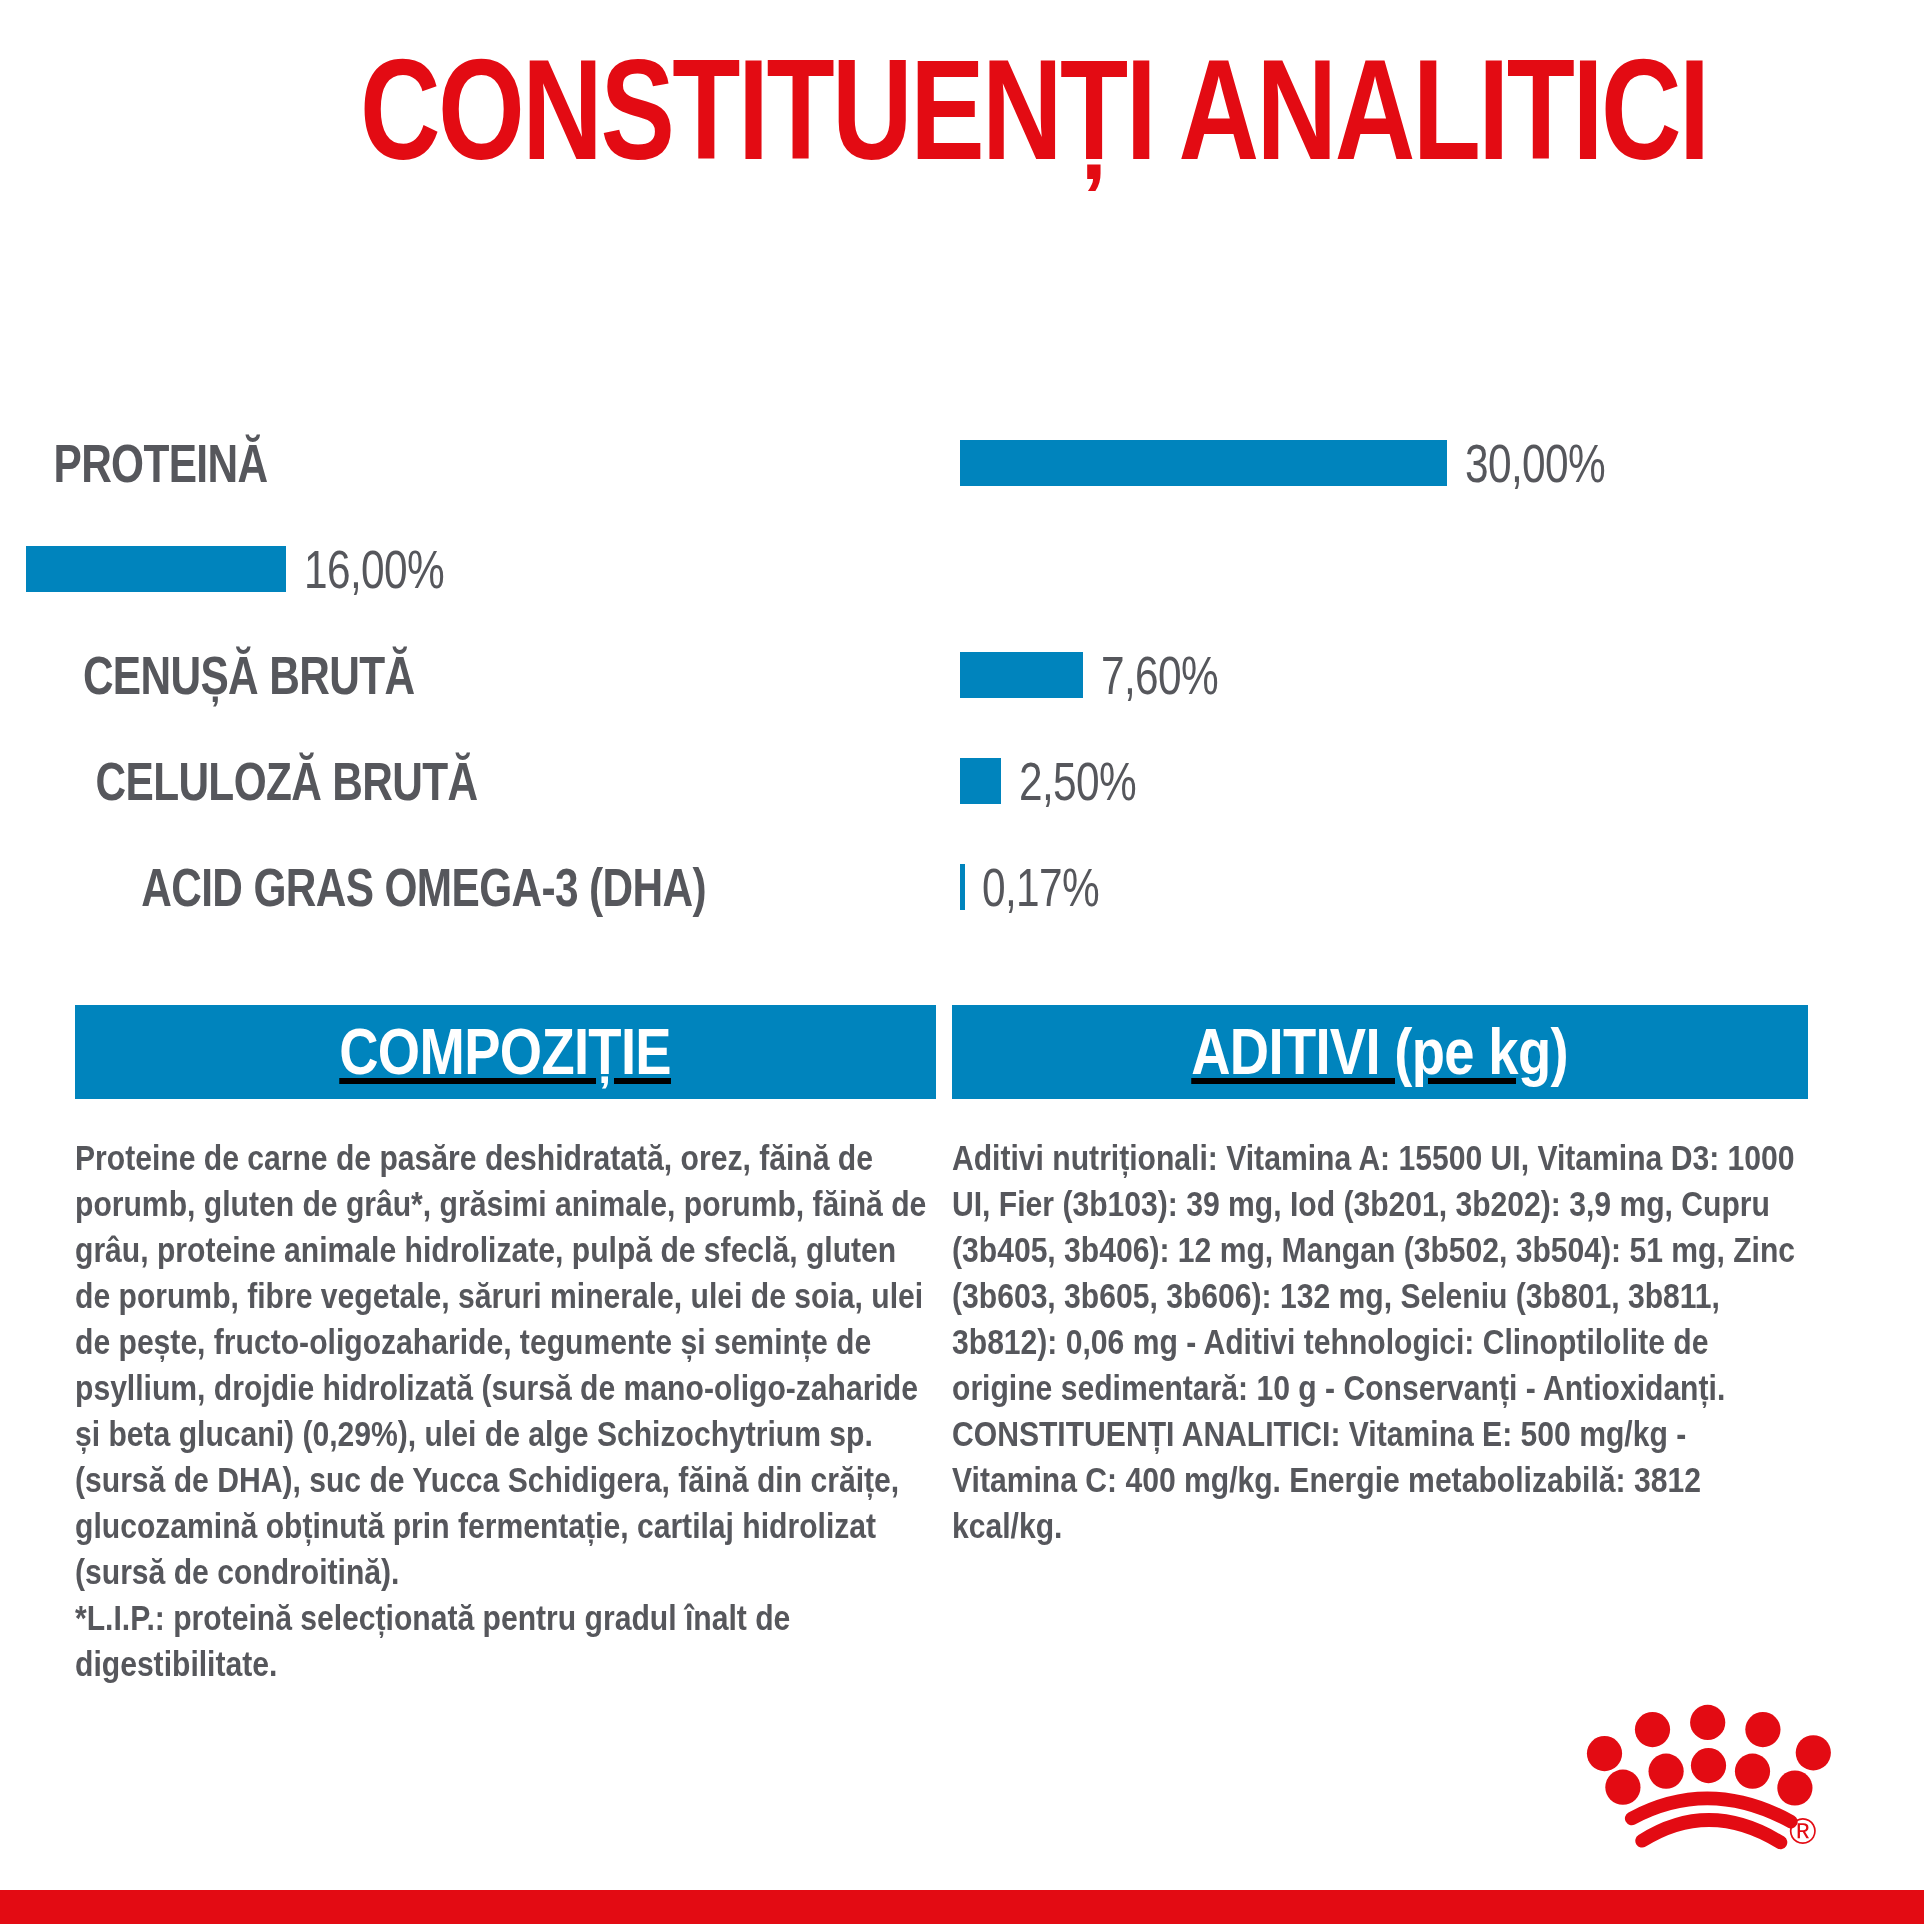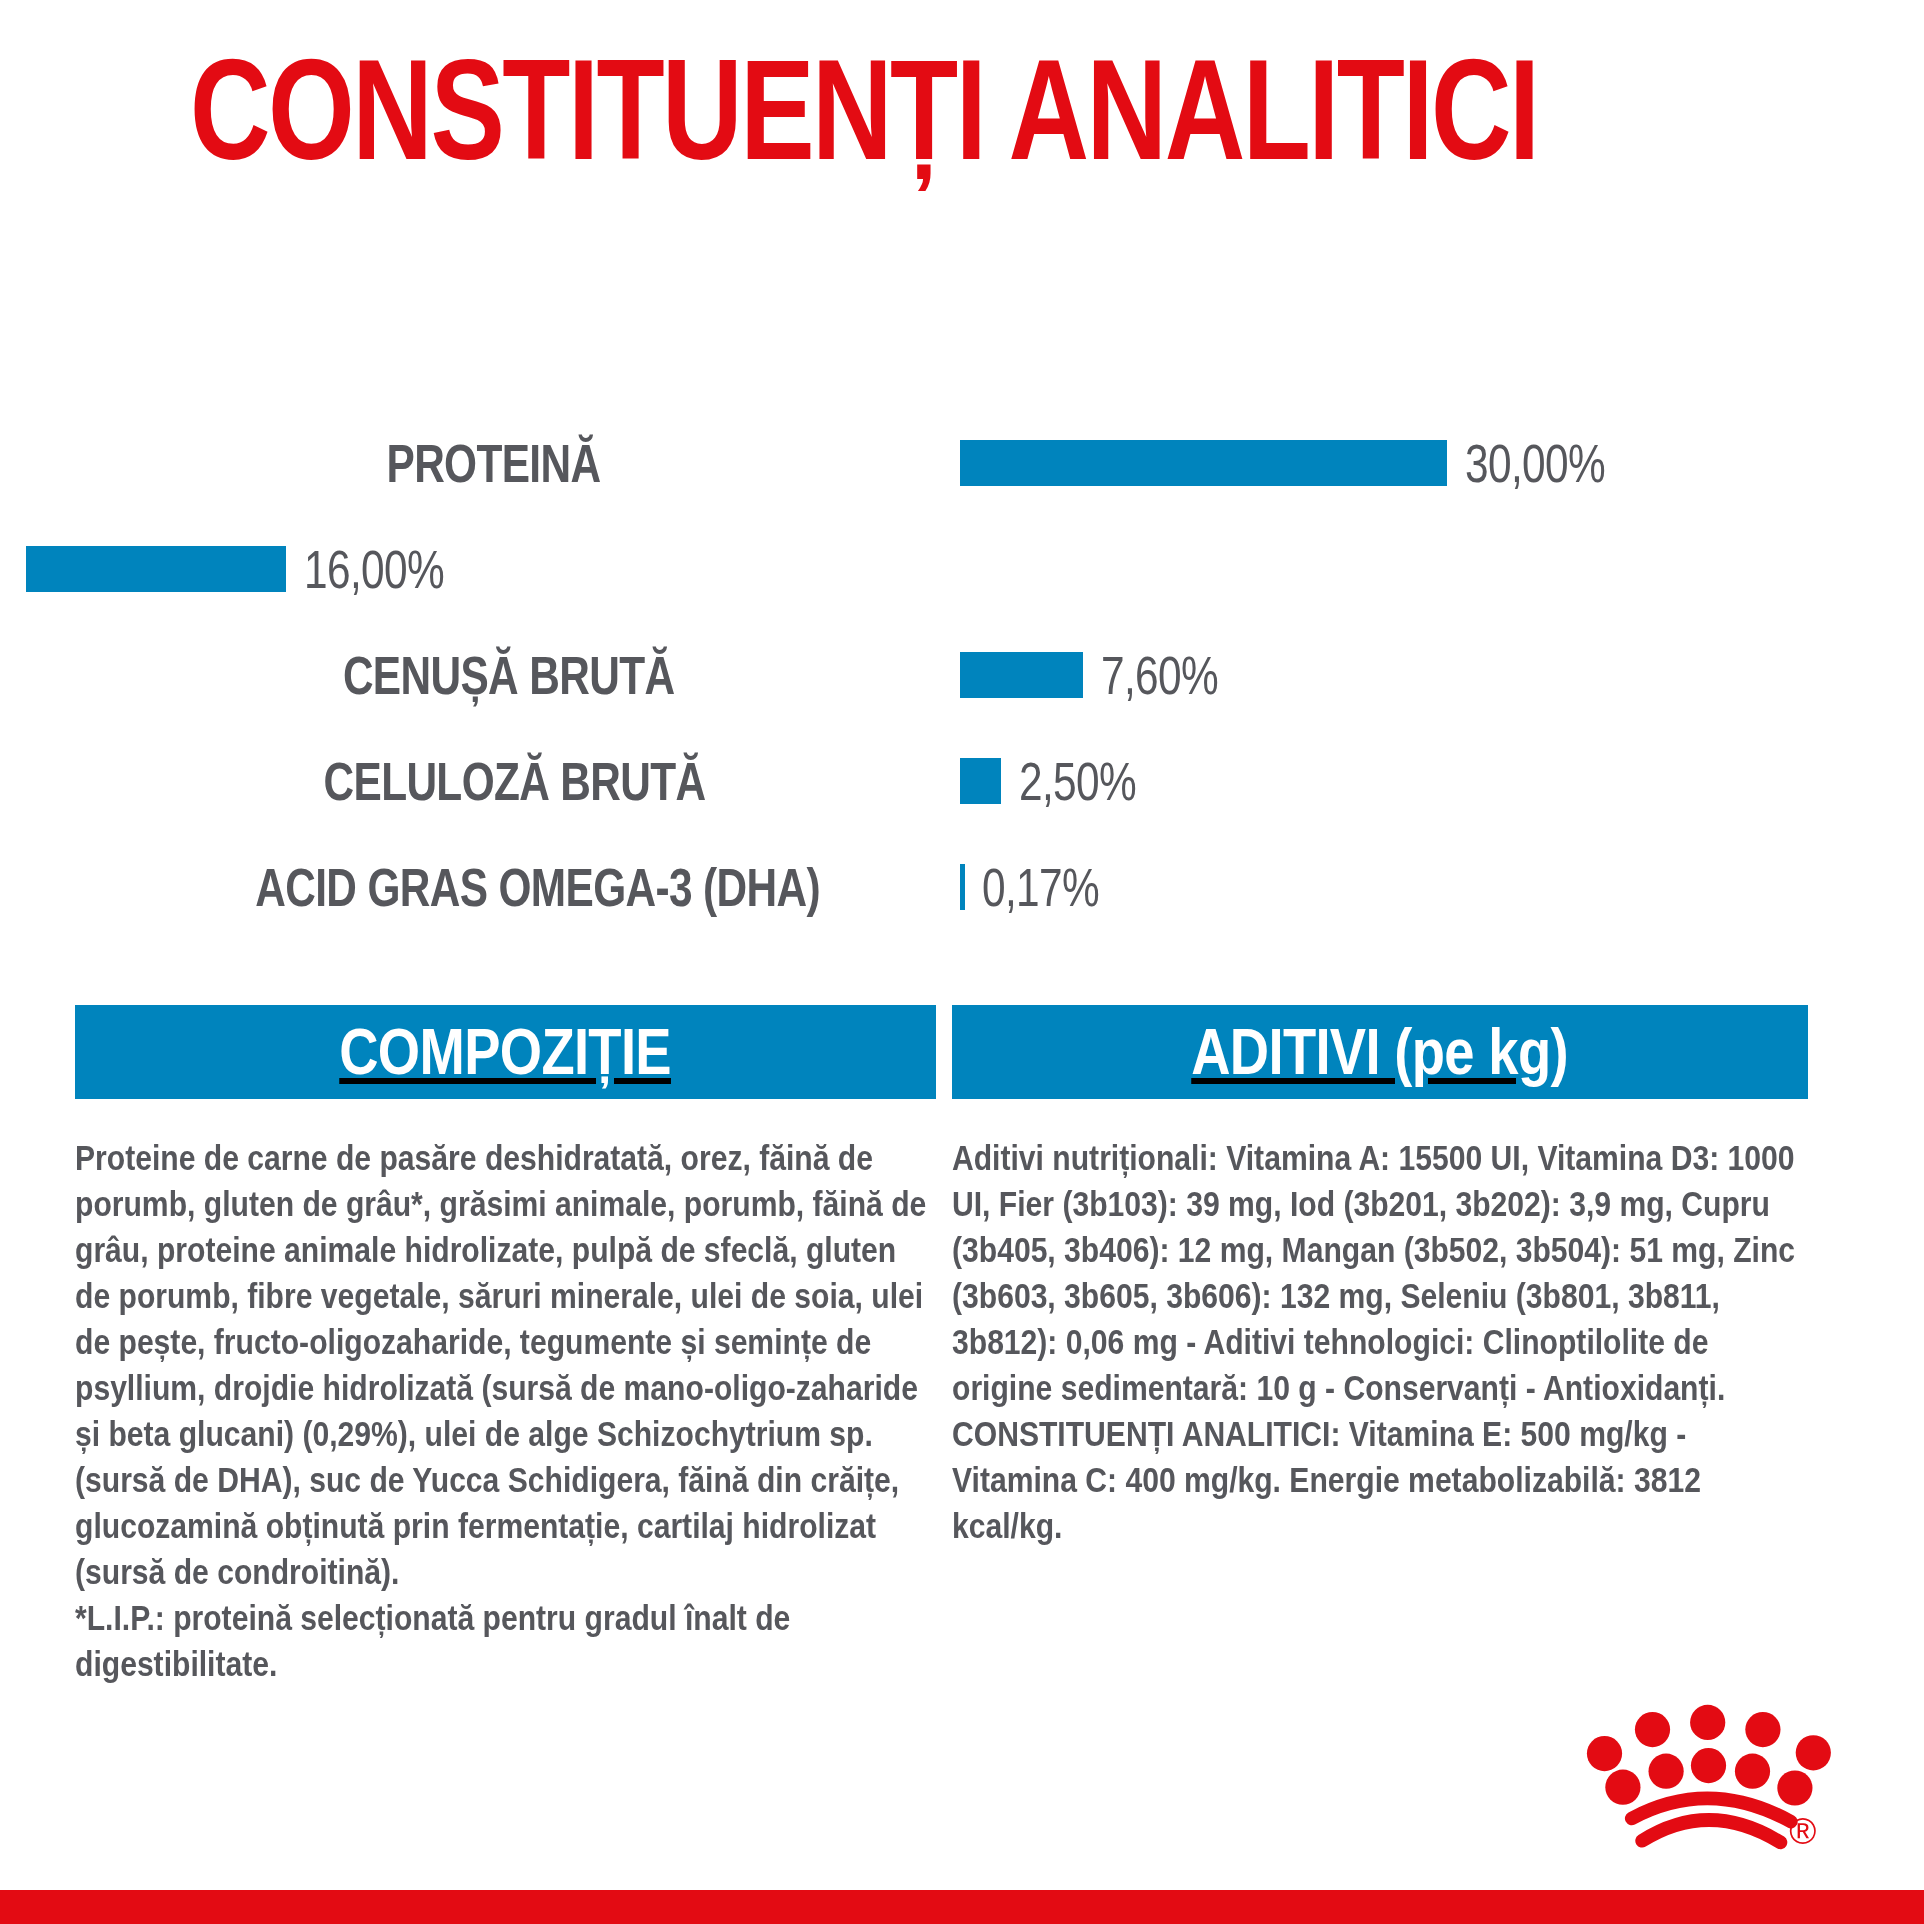--- a/index.html
+++ b/index.html
@@ -8,30 +8,30 @@
     --gray:#56575c;
     --bg:#ffffff;
   }
   html,body{margin:0;padding:0;background:#fff;}
   .page{
     position:relative;width:1925px;height:1925px;background:var(--bg);
     font-family:"Liberation Sans",sans-serif;overflow:hidden;
   }
   
   .title{
-    position:absolute;top:30.5px;left:0;width:1898px;text-align:left;
+    position:absolute;top:30.5px;left:0;width:1898px;text-align:right;
     font-weight:700;font-size:143px;color:var(--red);letter-spacing:-3.2px;line-height:1.1;
   }
   .title-inner{display:inline-block;transform:scaleX(0.78);transform-origin:50% 50%;white-space:nowrap;}
 
   
   .chart{position:absolute;left:0;top:410px;width:1925px;}
   .crow{display:flex;align-items:center;height:106px;}
   .clabel{
-    flex:0 0 934px;text-align:center;font-size:53px;font-weight:700;
+    flex:0 0 934px;text-align:left;font-size:53px;font-weight:700;
     color:var(--gray);white-space:nowrap;letter-spacing:-0.8px;
   }
   .clabel>span{display:inline-block;transform:scaleX(0.80);transform-origin:100% 50%;}
   .cbar{height:46px;margin-left:26px;background:var(--blue);flex:none;}
   .cvalue{margin-left:17.6px;font-size:53px;font-weight:400;color:var(--gray);white-space:nowrap;letter-spacing:-0.8px;}
   .cvalue>span{display:inline-block;transform:scaleX(0.80);transform-origin:0 50%;}
 
   
   .col{position:absolute;top:1005px;}
   .col-left{left:75px;width:861px;}

